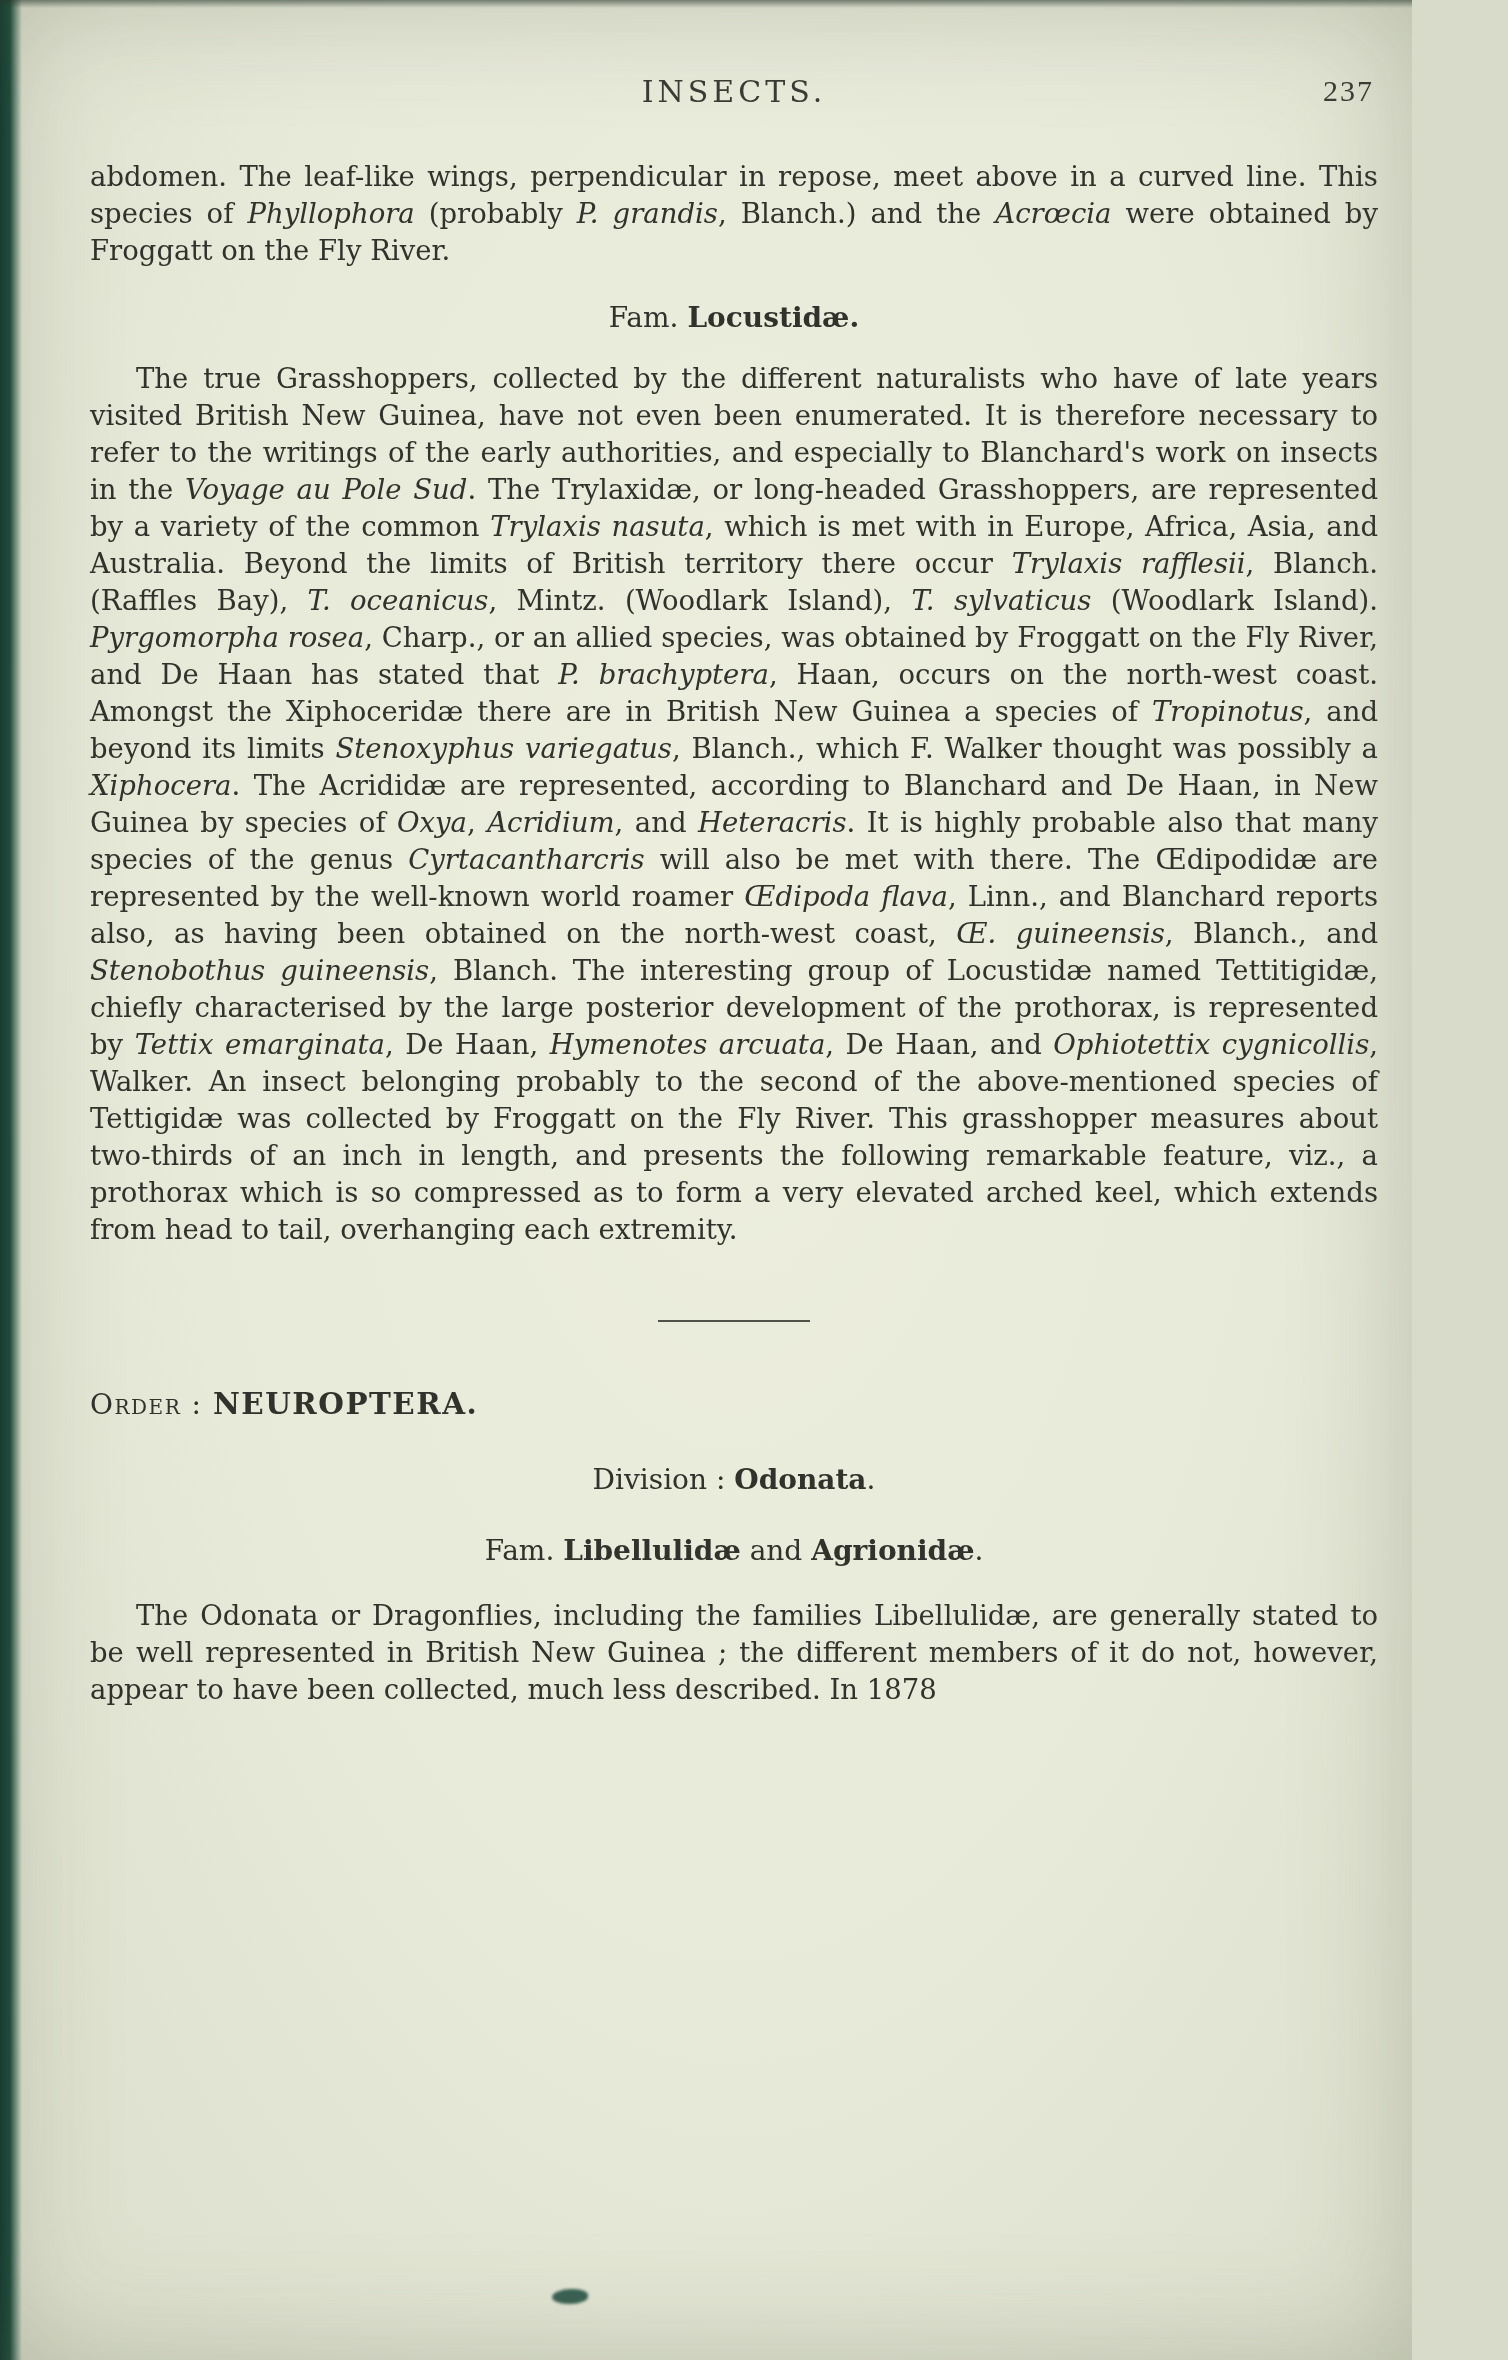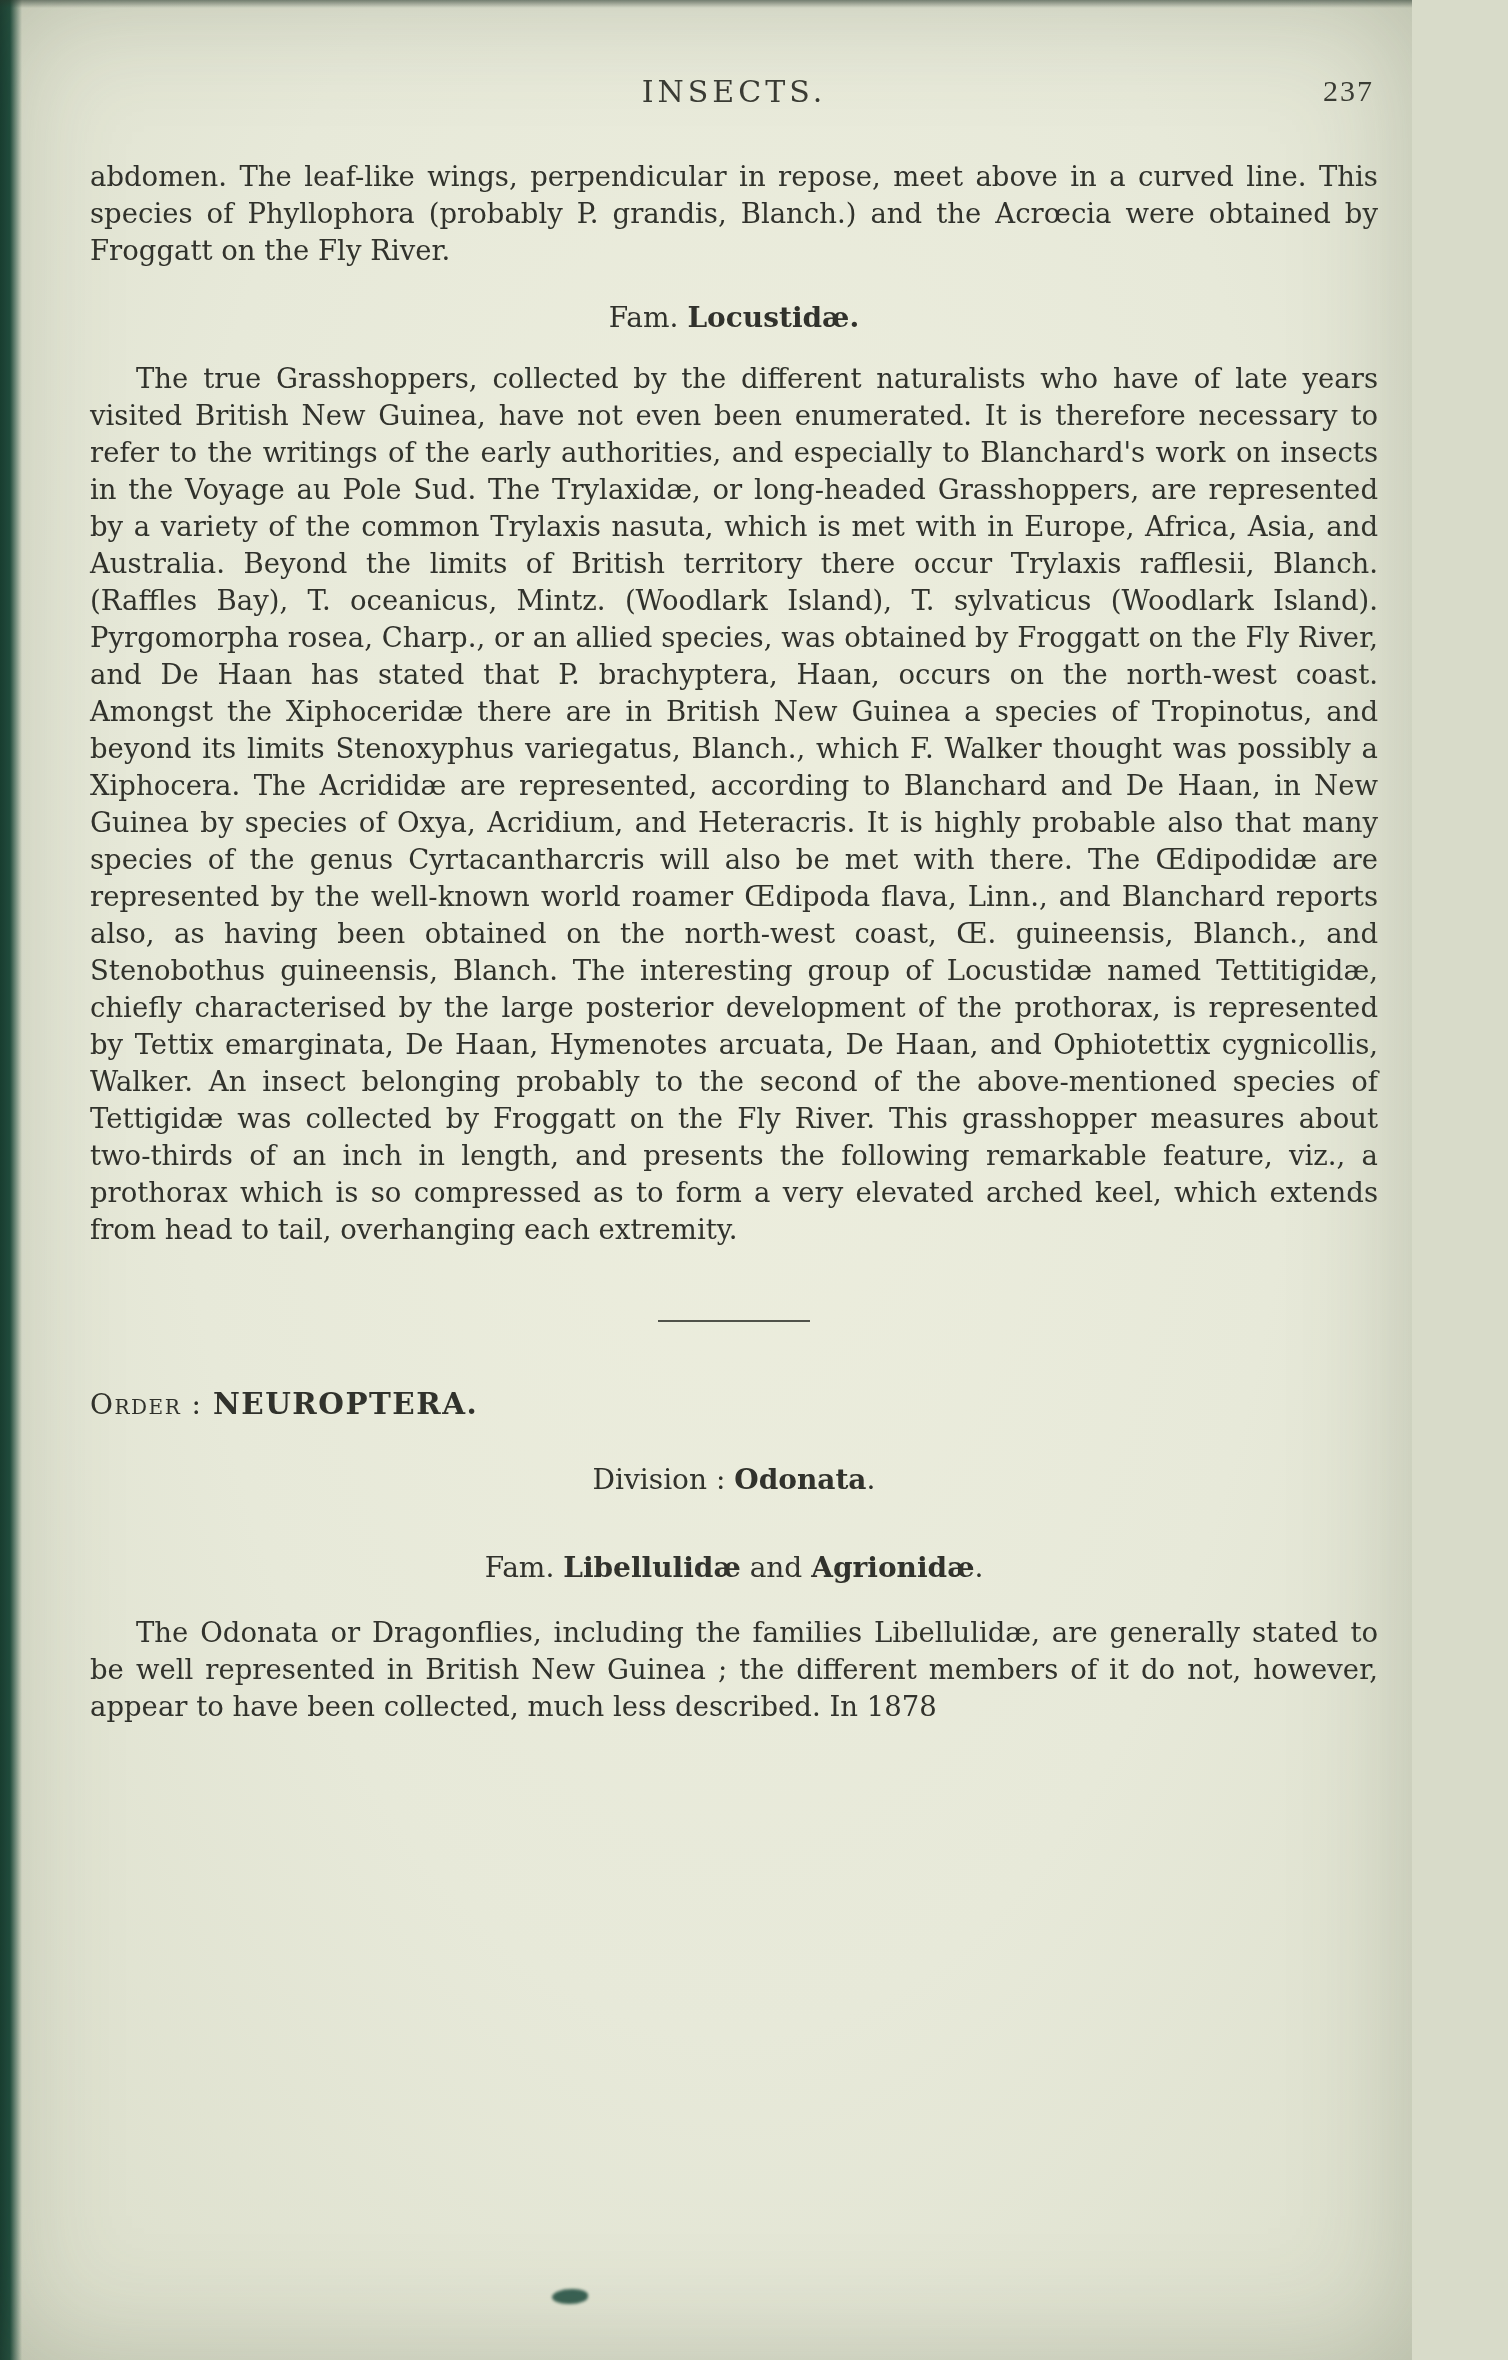--- a/index.html
+++ b/index.html
@@ -30,35 +30,35 @@
   .head-title{
     position:absolute;left:0;right:0;text-align:center;
     font-size:30px;letter-spacing:4px;color:#3a3b34;
   }
   .page-number{position:absolute;right:4px;top:0;font-size:30px;letter-spacing:2px;color:#3a3b34;font-family:Liberation Serif, serif;}
   .body-text{
     font-size:27.5px;line-height:37px;text-align:justify;
     margin:0 0 6px 0;text-indent:46px;
   }
   .no-indent{text-indent:0;}
-  .seg-i{}
+  .seg-i{font-style:italic;}
   .seg-b{font-weight:bold;}
   .seg-sc{font-variant:small-caps;letter-spacing:1.5px;}
   .seg-caps{font-weight:bold;font-size:1.05em;letter-spacing:1.5px;}
   .fam-heading{
     text-align:center;font-weight:normal;font-size:28px;
     margin:32px 0 26px;text-indent:0;
   }
   .section-rule{
     width:152px;height:0;border-top:2px solid #50524a;
     margin:72px auto 64px;
   }
   .section-numeral{text-align:center;font-size:30px;letter-spacing:3px;margin-bottom:44px;}
   .order-line{font-size:28px;margin-bottom:42px;}
-  .division-line{text-align:center;font-size:28px;margin-bottom:55px;}
+  .division-line{text-align:center;font-size:28px;margin-bottom:38px;}
   .fam-heading-2{margin:0 0 30px;}
   .ink-smudge{
     position:absolute;left:552px;bottom:56px;width:36px;height:15px;
     background:#1c4a3d;border-radius:55% 40% 50% 45%;
     filter:blur(1.5px);opacity:.85;
   }
 </style>
 </head>
 <body>
 

